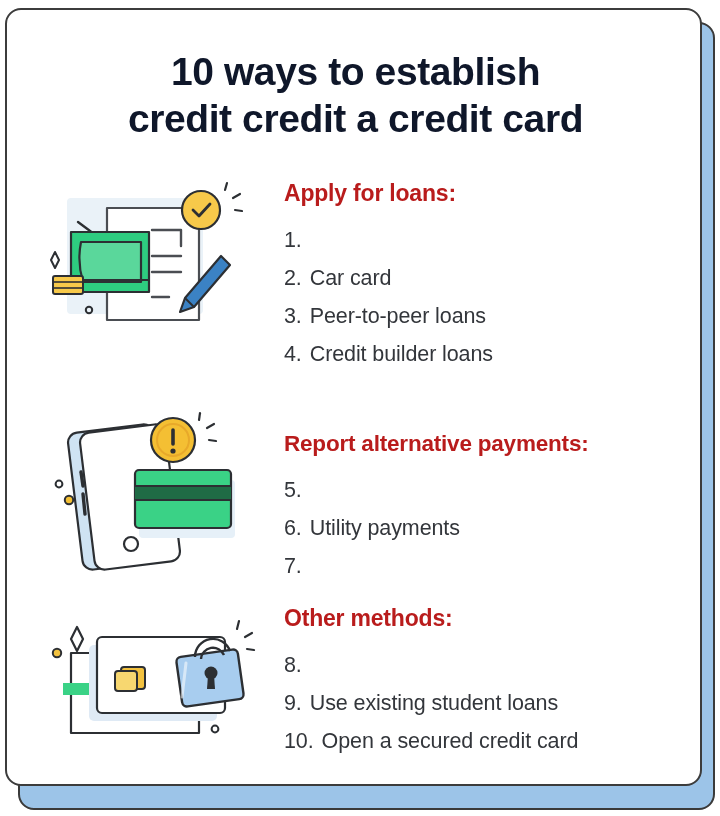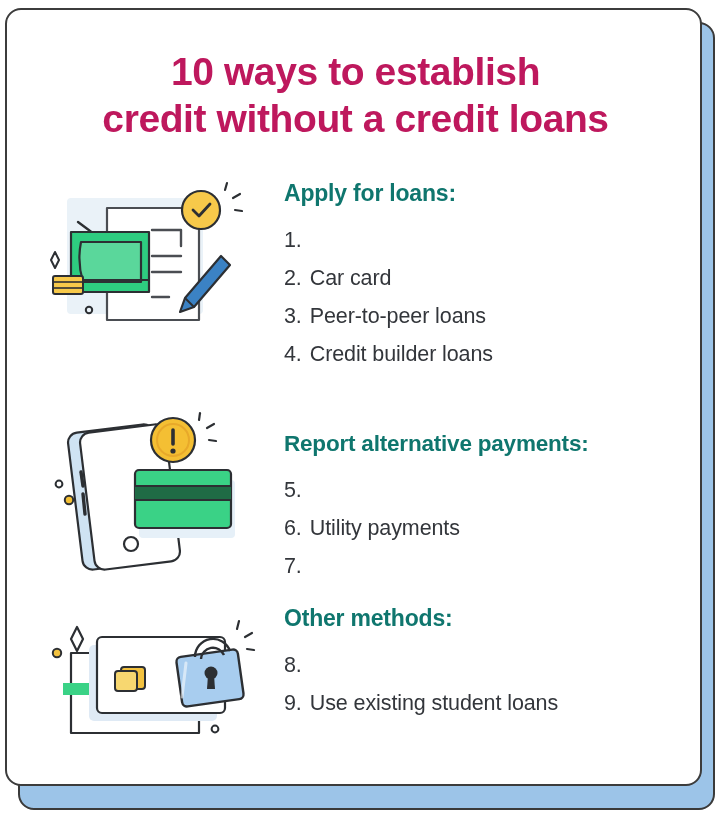--- a/index.html
+++ b/index.html
@@ -49,21 +49,21 @@
     overflow: hidden;
   }
 
   
   .title {
     position: absolute;
     left: 0;
     top: 38px;
     width: 697px;
     text-align: center;
-    color: #be185d;
+    color: #0f172a;
     font-size: 39px;
     font-weight: bold;
     line-height: 47px;
     letter-spacing: -0.4px;
   }
   .title-line { display: block; }
 
   
   .section {
     position: absolute;
@@ -84,21 +84,21 @@
   .icon-slot svg { display: block; }
 
   .section-text {
     position: absolute;
     left: 277px;
     top: 0;
     width: 410px;
   }
 
   .section-heading {
-    color: #0f766e;
+    color: #b91c1c;
     font-size: 23px;
     font-weight: bold;
     letter-spacing: -0.2px;
     margin: 0 0 14px 0;
     white-space: nowrap;
   }
   #section-1 .section-heading { font-size: 22.5px; margin-top: 23px; }
 
   .item-list {
     list-style: none;
@@ -124,21 +124,21 @@
 <body>
 
 <div id="infographic-root">
 
   <div class="shadow-plate"></div>
 
   <div class="card">
 
     <div class="title">
       <span class="title-line">10 ways to establish</span>
-      <span class="title-line">credit without a credit loans</span>
+      <span class="title-line">credit credit a credit card</span>
     </div>
 
     <div class="section" id="section-0">
 
       <div class="icon-slot">
         <svg width="215" height="165" viewBox="0 0 215 165" xmlns="http://www.w3.org/2000/svg">
 
           <rect x="18" y="18" width="136" height="116" rx="4" fill="#eaf2f8"></rect>
 
           <path d="M58 28 H150 V140 H58 Z" fill="#ffffff" stroke="#4a4d52" stroke-width="2.2" stroke-linejoin="round"></path>
@@ -289,18 +289,22 @@
       <div class="section-text">
         <div class="section-heading">Other methods:</div>
         <ul class="item-list">
           <li class="item-row">
             <span class="item-num">8.</span>
           </li>
           <li class="item-row">
             <span class="item-num">9.</span>
             <span class="item-label">Use existing student loans</span>
           </li>
+          <li class="item-row">
+            <span class="item-num">10.</span>
+            <span class="item-label">Open a secured credit card</span>
+          </li>
         </ul>
       </div>
     </div>
 
   </div>
 </div>
 
 </body></html>

